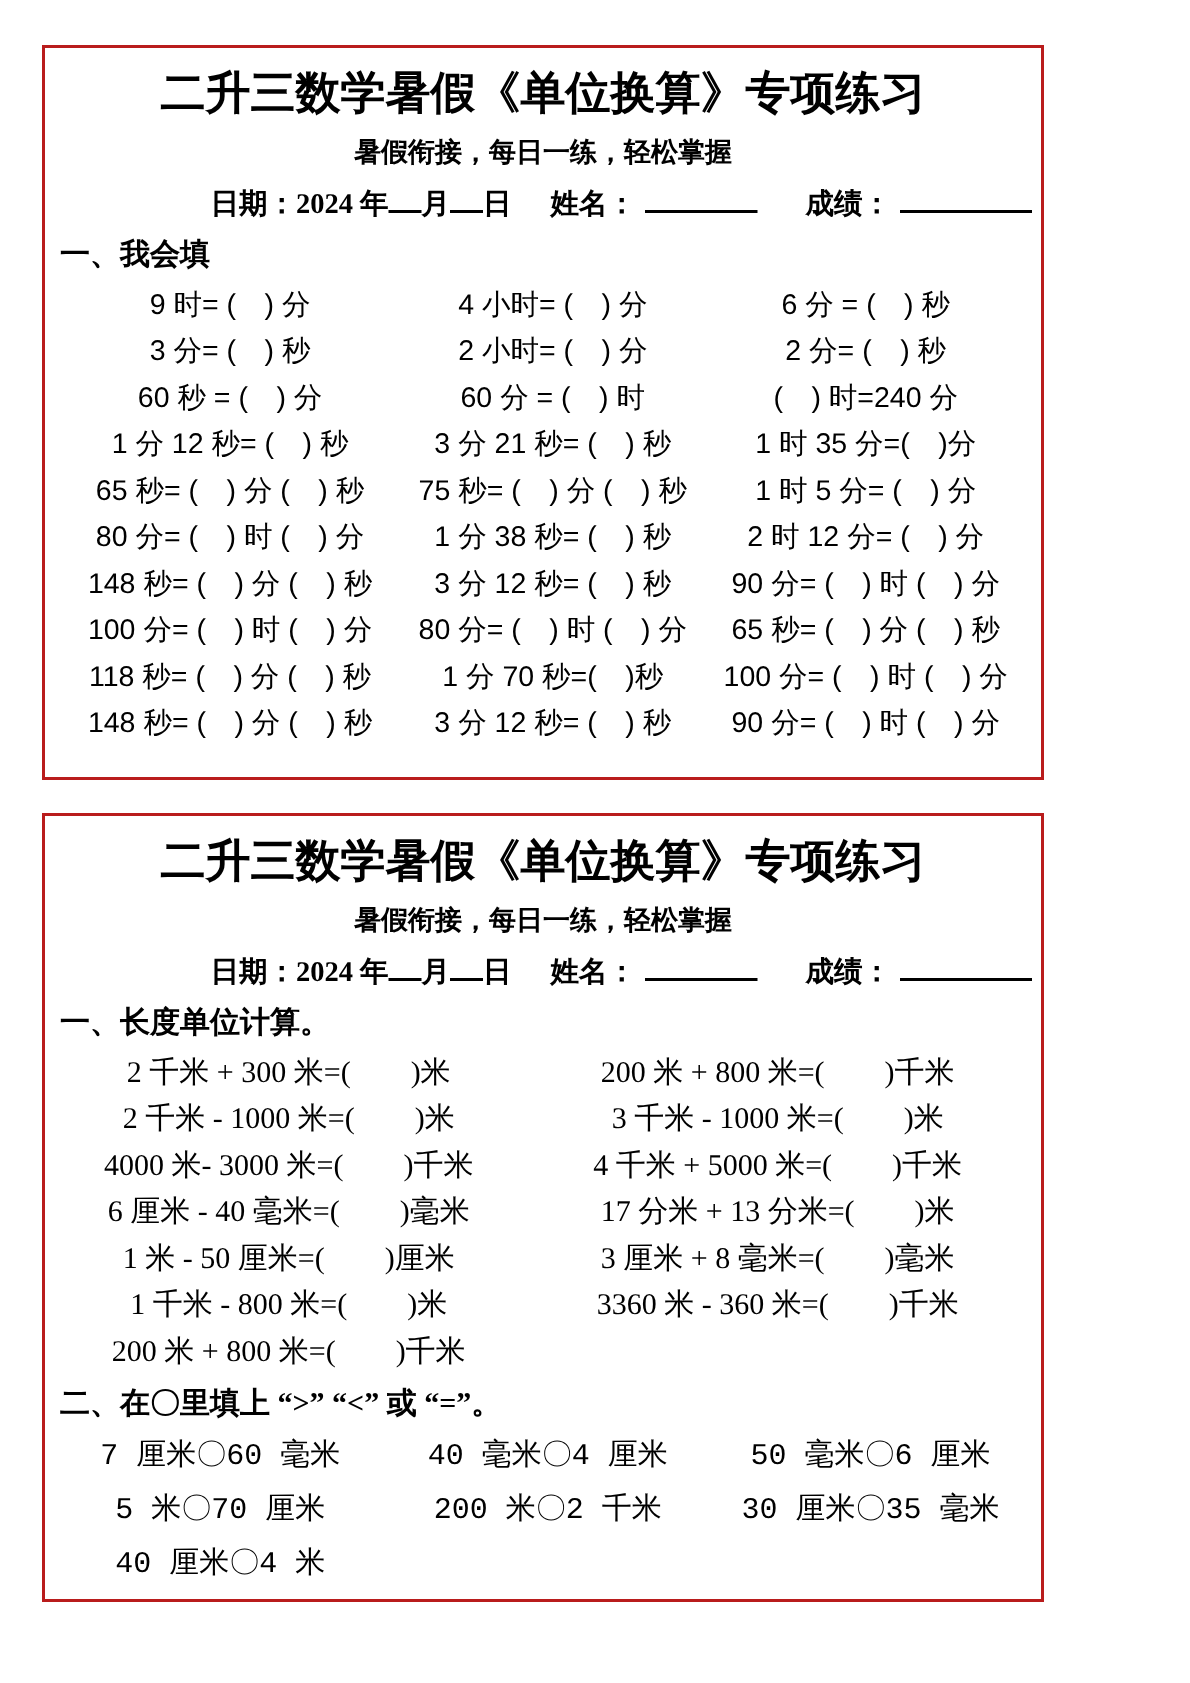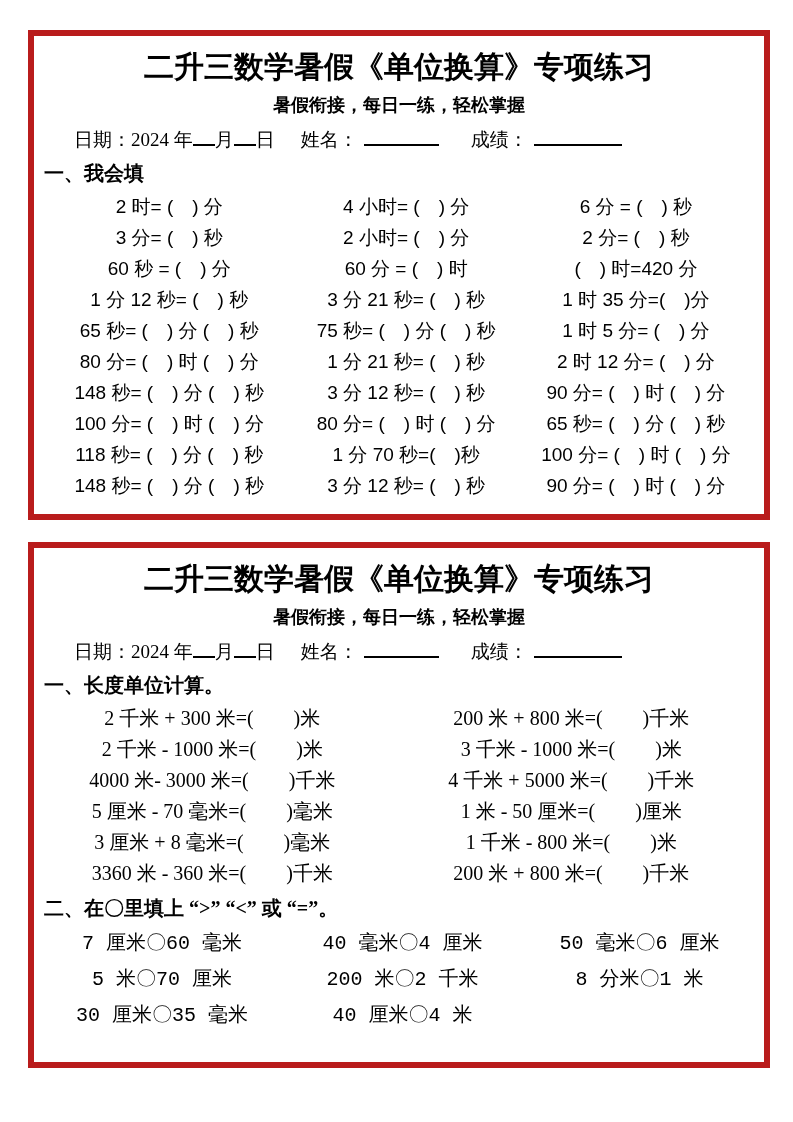--- a/index.html
+++ b/index.html
@@ -7,22 +7,22 @@
     padding: 0;
     width: 793px;
     height: 1122px;
     background: #ffffff;
     font-family: "Liberation Serif", serif;
     color: #000000;
   }
   .panel {
     position: absolute;
     left: 28px;
-    width: 742px;
-    border: 6px solid #b91c1c;
+    width: 668px;
+    border: 2px solid #b91c1c;
     box-sizing: border-box;
     background: #ffffff;
     overflow: hidden;
   }
   #panel1 { top: 30px;  height: 490px; }
   #panel2 { top: 542px; height: 526px; }
 
   .title {
     text-align: center;
     font-size: 30px;
@@ -32,23 +32,23 @@
     font-family: "Liberation Serif", serif;
   }
   .subtitle {
     text-align: center;
     font-size: 18px;
     font-weight: bold;
     margin-top: 5px;
     line-height: 27px;
   }
   .meta {
-    text-align: left;
+    text-align: right;
     font-size: 19px;
-    font-weight: normal;
+    font-weight: bold;
     margin-top: 7px;
     line-height: 28px;
     white-space: pre;
     padding-left: 40px;
   }
   .blank-xs {
     display: inline-block;
     width: 22px;
     border-bottom: 2px solid #000;
     height: 18px;
@@ -125,37 +125,37 @@
 </style>
 </head>
 <body>
 
 <div class="panel" id="panel1">
   <div class="title">二升三数学暑假《单位换算》专项练习</div>
   <div class="subtitle">暑假衔接，每日一练，轻松掌握</div>
   <div class="meta"><span>日期：2024 年</span><span class="blank-xs"></span><span>月</span><span class="blank-xs"></span><span>日</span><span class="gap"></span><span>姓名：</span><span class="blank-md"></span><span class="gap"></span><span>成绩：</span><span class="blank-lg"></span></div>
   <div class="section-heading">一、我会填</div>
   <div class="grid-p1">
-    <div class="cell">2 时= (　) 分</div>
+    <div class="cell">9 时= (　) 分</div>
     <div class="cell">4 小时= (　) 分</div>
     <div class="cell">6 分 = (　) 秒</div>
     <div class="cell">3 分= (　) 秒</div>
     <div class="cell">2 小时= (　) 分</div>
     <div class="cell">2 分= (　) 秒</div>
     <div class="cell">60 秒 = (　) 分</div>
     <div class="cell">60 分 = (　) 时</div>
-    <div class="cell">(　) 时=420 分</div>
+    <div class="cell">(　) 时=240 分</div>
     <div class="cell">1 分 12 秒= (　) 秒</div>
     <div class="cell">3 分 21 秒= (　) 秒</div>
     <div class="cell">1 时 35 分=(　)分</div>
     <div class="cell">65 秒= (　) 分 (　) 秒</div>
     <div class="cell">75 秒= (　) 分 (　) 秒</div>
     <div class="cell">1 时 5 分= (　) 分</div>
     <div class="cell">80 分= (　) 时 (　) 分</div>
-    <div class="cell">1 分 21 秒= (　) 秒</div>
+    <div class="cell">1 分 38 秒= (　) 秒</div>
     <div class="cell">2 时 12 分= (　) 分</div>
     <div class="cell">148 秒= (　) 分 (　) 秒</div>
     <div class="cell">3 分 12 秒= (　) 秒</div>
     <div class="cell">90 分= (　) 时 (　) 分</div>
     <div class="cell">100 分= (　) 时 (　) 分</div>
     <div class="cell">80 分= (　) 时 (　) 分</div>
     <div class="cell">65 秒= (　) 分 (　) 秒</div>
     <div class="cell">118 秒= (　) 分 (　) 秒</div>
     <div class="cell">1 分 70 秒=(　)秒</div>
     <div class="cell">100 分= (　) 时 (　) 分</div>
@@ -170,31 +170,31 @@
   <div class="subtitle">暑假衔接，每日一练，轻松掌握</div>
   <div class="meta"><span>日期：2024 年</span><span class="blank-xs"></span><span>月</span><span class="blank-xs"></span><span>日</span><span class="gap"></span><span>姓名：</span><span class="blank-md"></span><span class="gap"></span><span>成绩：</span><span class="blank-lg"></span></div>
   <div class="section-heading">一、长度单位计算。</div>
   <div class="grid-p2">
     <div class="cell">2 千米 + 300 米=(　　)米</div>
     <div class="cell">200 米 + 800 米=(　　)千米</div>
     <div class="cell">2 千米 - 1000 米=(　　)米</div>
     <div class="cell">3 千米 - 1000 米=(　　)米</div>
     <div class="cell">4000 米- 3000 米=(　　)千米</div>
     <div class="cell">4 千米 + 5000 米=(　　)千米</div>
-    <div class="cell">5 厘米 - 70 毫米=(　　)毫米</div>
+    <div class="cell">6 厘米 - 40 毫米=(　　)毫米</div>
+    <div class="cell">17 分米 + 13 分米=(　　)米</div>
     <div class="cell">1 米 - 50 厘米=(　　)厘米</div>
     <div class="cell">3 厘米 + 8 毫米=(　　)毫米</div>
     <div class="cell">1 千米 - 800 米=(　　)米</div>
     <div class="cell">3360 米 - 360 米=(　　)千米</div>
     <div class="cell">200 米 + 800 米=(　　)千米</div>
   </div>
   <div class="section-heading">二、在〇里填上 “&gt;” “&lt;” 或 “=”。</div>
   <div class="grid-cmp">
     <div class="cell">7 厘米〇60 毫米</div>
     <div class="cell">40 毫米〇4 厘米</div>
     <div class="cell">50 毫米〇6 厘米</div>
     <div class="cell">5 米〇70 厘米</div>
     <div class="cell">200 米〇2 千米</div>
-    <div class="cell">8 分米〇1 米</div>
     <div class="cell">30 厘米〇35 毫米</div>
     <div class="cell">40 厘米〇4 米</div>
   </div>
 </div>
 
 </body></html>

